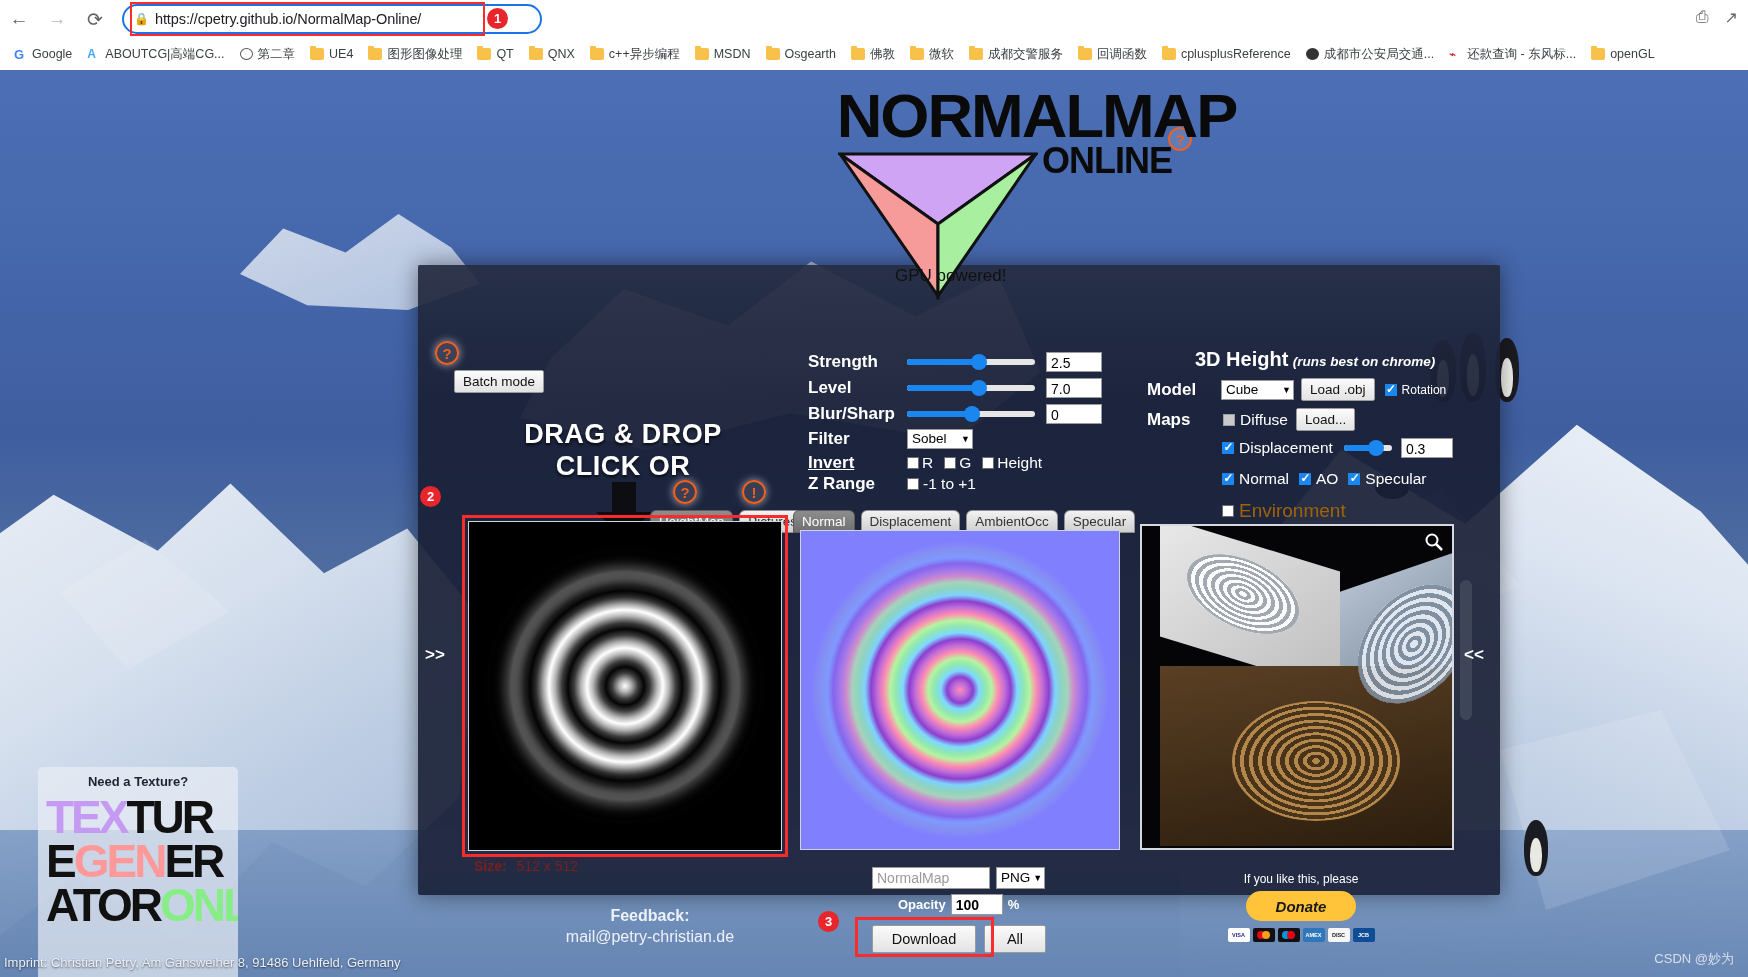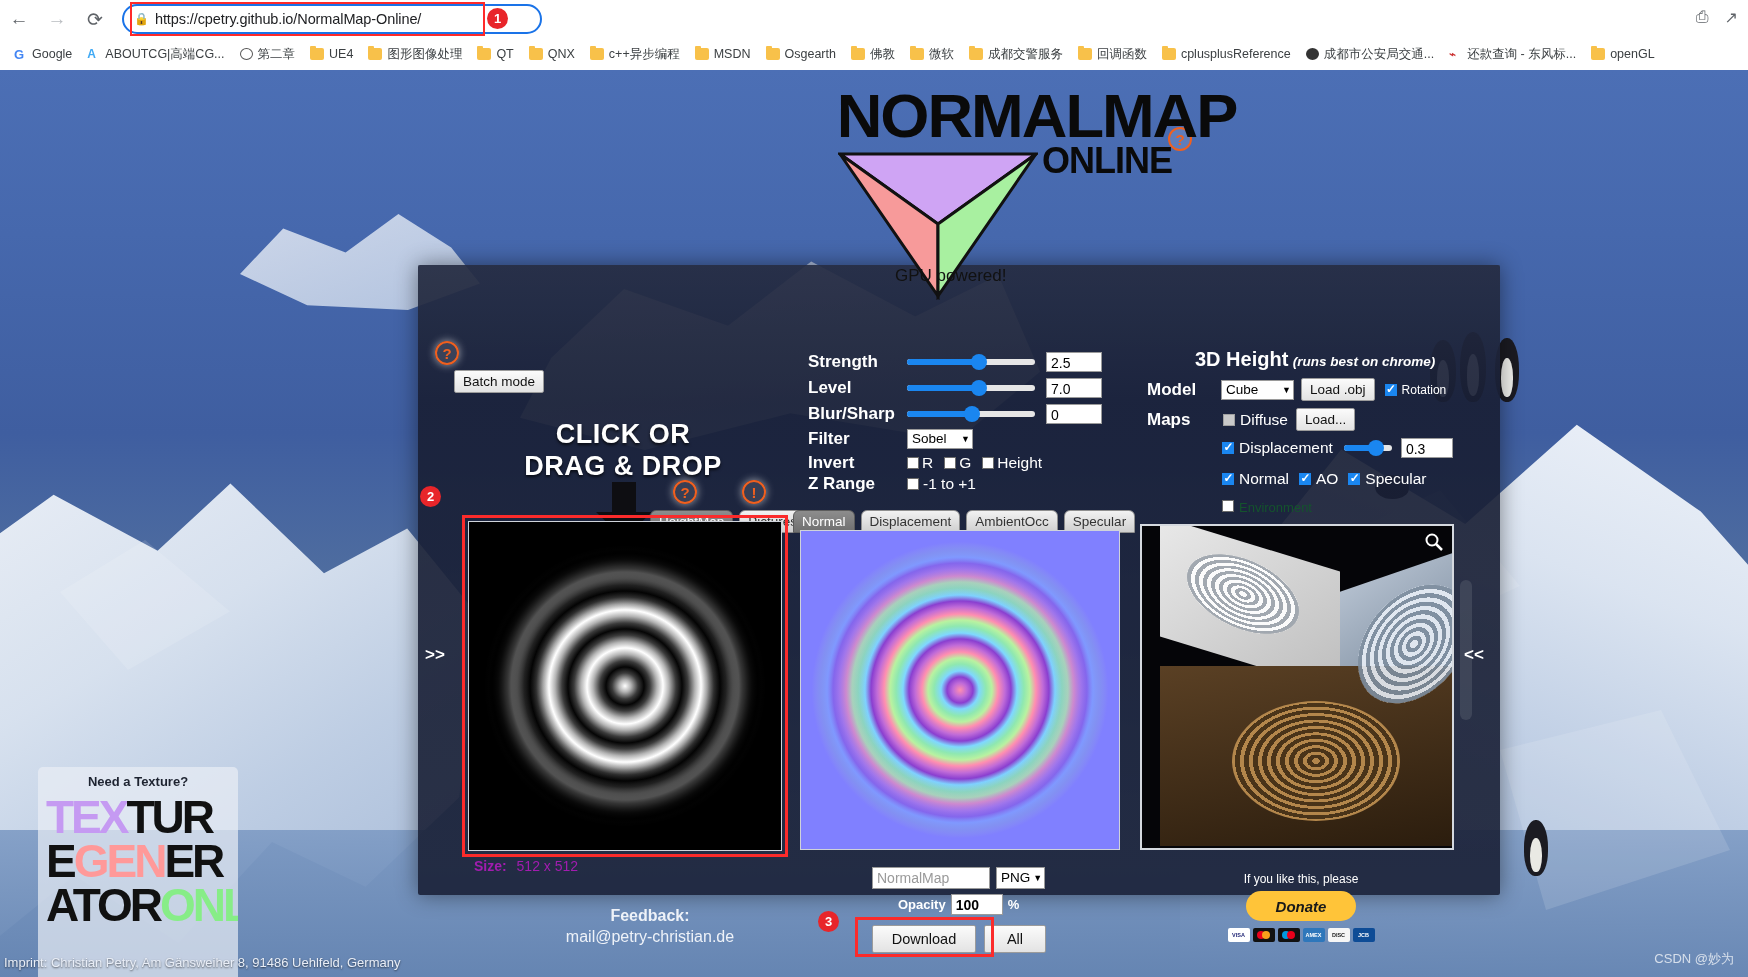--- a/index.html
+++ b/index.html
@@ -237,22 +237,22 @@
 <div class="app">
   <div class="app-glass"></div>
 </div>
 
 <div class="qm glow" style="position:absolute;left:435px;top:341px;">?</div>
 <div class="btn" style="position:absolute;left:454px;top:370px;">Batch mode</div>
 
 <div class="badge" style="position:absolute;left:420px;top:486px;">2</div>
 
 <div style="position:absolute;left:508px;top:418px;width:230px;text-align:center;color:#fff;font-weight:bold;font-size:27px;line-height:32px;letter-spacing:0.5px;text-shadow:0 2px 3px rgba(0,0,0,0.7);">
+  <div>DRAG &amp; DROP</div>
   <div>CLICK OR</div>
-  <div>DRAG &amp; DROP</div>
 </div>
 <svg width="60" height="58" viewBox="0 0 60 58" style="position:absolute;left:594px;top:482px;">
   <polygon points="18,0 42,0 42,30 58,30 30,57 2,30 18,30" fill="#0e0e12"></polygon>
 </svg>
 
 <div class="arrow-col" style="left:425px;top:645px;">&gt;&gt;</div>
 <div class="arrow-col" style="left:1464px;top:645px;">&lt;&lt;</div>
 <div style="position:absolute;left:472px;top:580px;width:12px;height:140px;background:rgba(255,255,255,0.10);border-radius:6px;"></div>
 <div style="position:absolute;left:1460px;top:580px;width:12px;height:140px;background:rgba(255,255,255,0.10);border-radius:6px;"></div>
 
@@ -262,21 +262,21 @@
   <div class="tab active">HeightMap</div>
   <div class="tab">Pictures</div>
 </div>
 
 <div class="panel-frame" style="left:468px;top:521px;width:314px;height:330px;">
   <div class="hm"></div>
     <div class="hm-vig"></div>
 </div>
 <div class="redbox" style="left:462px;top:515px;width:326px;height:342px;"></div>
 
-<div style="position:absolute;left:474px;top:858px;color:#a21caf;font-size:14px;font-weight:bold;">
+<div style="position:absolute;left:474px;top:858px;color:#7f1d1d;font-size:14px;font-weight:bold;">
   <span>Size:</span>
   <span style="font-weight:normal;margin-left:6px;">512 x 512</span>
 </div>
 
 <div style="position:absolute;left:535px;top:905px;width:230px;text-align:center;color:#eef2f8;font-size:16px;line-height:21px;">
   <div style="font-weight:bold;">Feedback:</div>
   <div>mail@petry-christian.de</div>
 </div>
 
 <div style="position:absolute;left:808px;top:352px;display:flex;align-items:center;">
@@ -311,21 +311,21 @@
 
 <div style="position:absolute;left:808px;top:429px;display:flex;align-items:center;">
   <span class="ctrl-label" style="width:99px;">Filter</span>
   <div class="selbox" style="width:66px;justify-content:space-between;">
     <span>Sobel</span>
     <span class="caret">▼</span>
   </div>
 </div>
 
 <div style="position:absolute;left:808px;top:453px;display:flex;align-items:center;">
-  <span class="ctrl-label" style="width:99px;">Invert</span>
+  <span class="ctrl-label" style="width:99px;text-decoration:underline;">Invert</span>
   <div class="cbrow" style="gap:3px;">
     <span class="cb"></span>
     <span>R</span>
     <span class="cb" style="margin-left:8px;"></span>
     <span>G</span>
     <span class="cb" style="margin-left:8px;"></span>
     <span>Height</span>
   </div>
 </div>
 
@@ -404,21 +404,21 @@
 
 <div style="position:absolute;left:1222px;top:470px;display:flex;align-items:center;color:#fff;font-size:15.5px;">
   <span class="cb on"></span>
   <span style="margin-left:5px;">Normal</span>
   <span class="cb on" style="margin-left:10px;"></span>
   <span style="margin-left:5px;">AO</span>
   <span class="cb on" style="margin-left:10px;"></span>
   <span style="margin-left:5px;">Specular</span>
 </div>
 
-<div style="position:absolute;left:1222px;top:500px;display:flex;align-items:flex-start;color:#14532d;font-size:13px;">
+<div style="position:absolute;left:1222px;top:500px;display:flex;align-items:center;color:#a16207;font-size:19px;">
   <span class="cb"></span>
   <span style="margin-left:5px;">Environment</span>
 </div>
 
 <div class="panel-frame" style="left:1140px;top:524px;width:314px;height:326px;border:2px solid #d5d9df;">
   <div class="prev3d">
     <div class="cube-top"></div>
     <div class="cube-right"></div>
     <div class="cube-front"></div>
     <div class="ring-w" style="left:45px;top:32px;width:112px;height:72px;background:repeating-radial-gradient(ellipse at 50% 50%, #fdfdfd 0 4px, #9fa6ae 4px 8px);transform:skewY(17deg);opacity:0.95;"></div>

